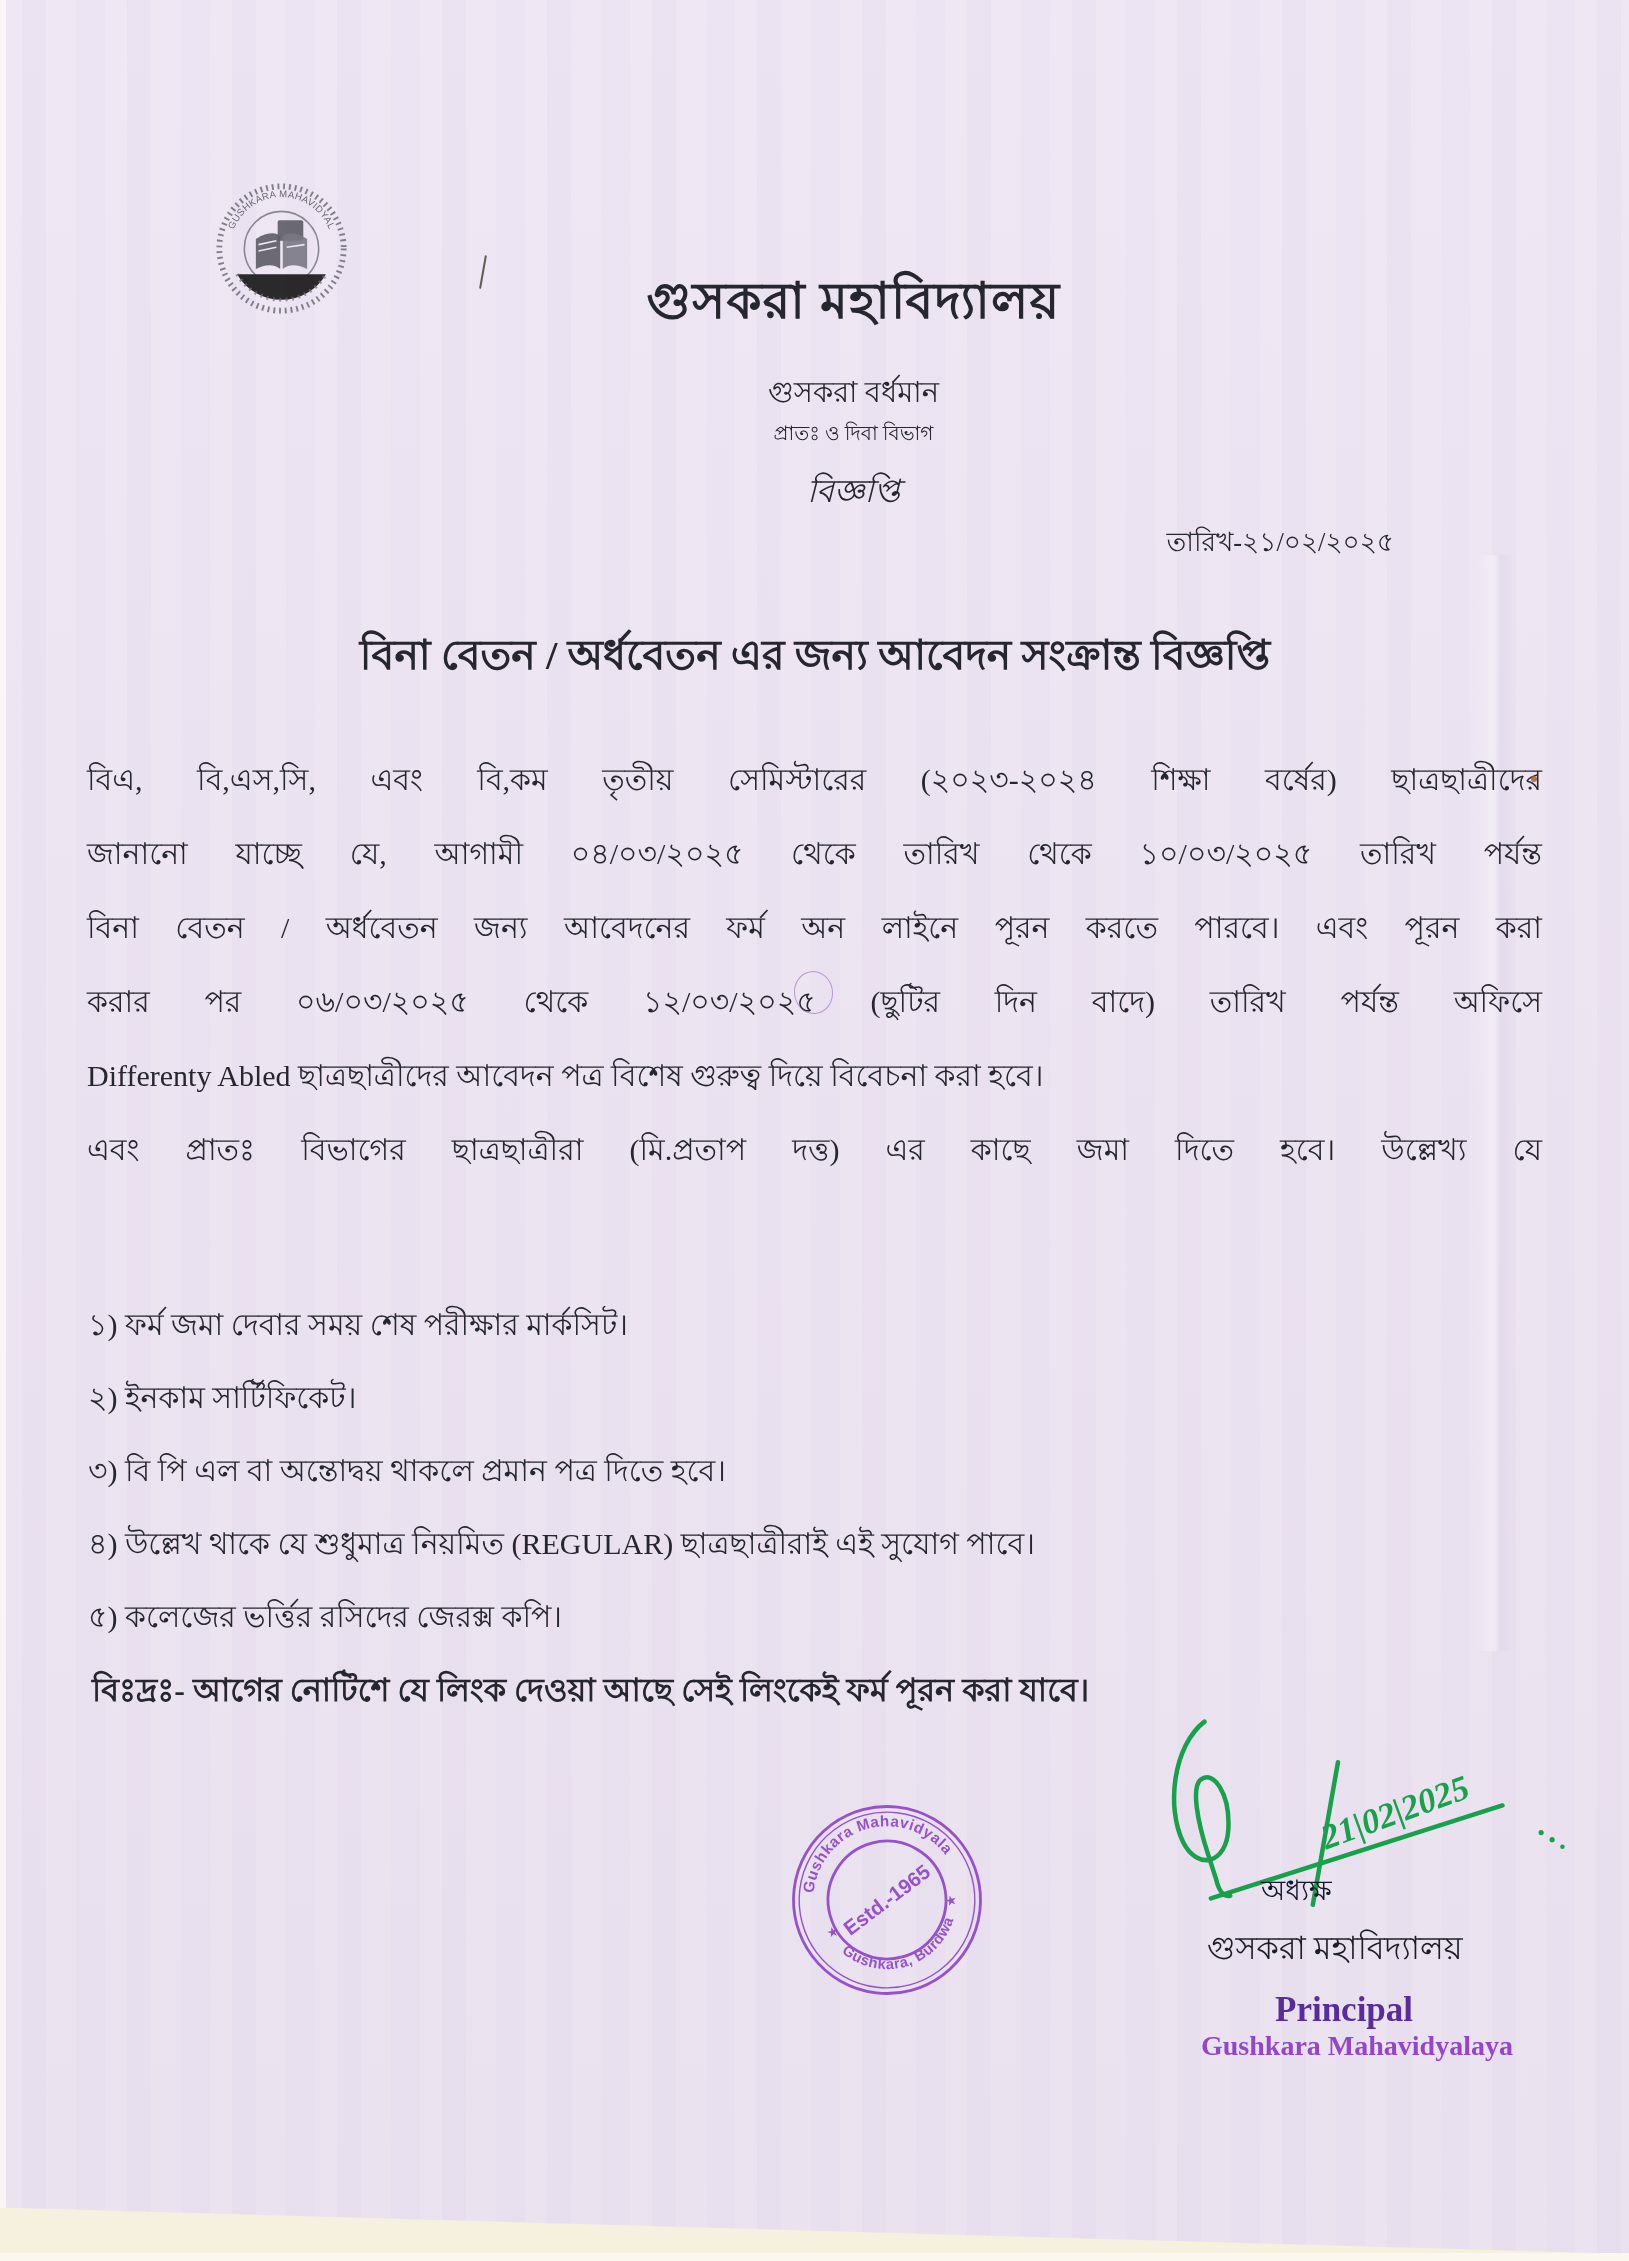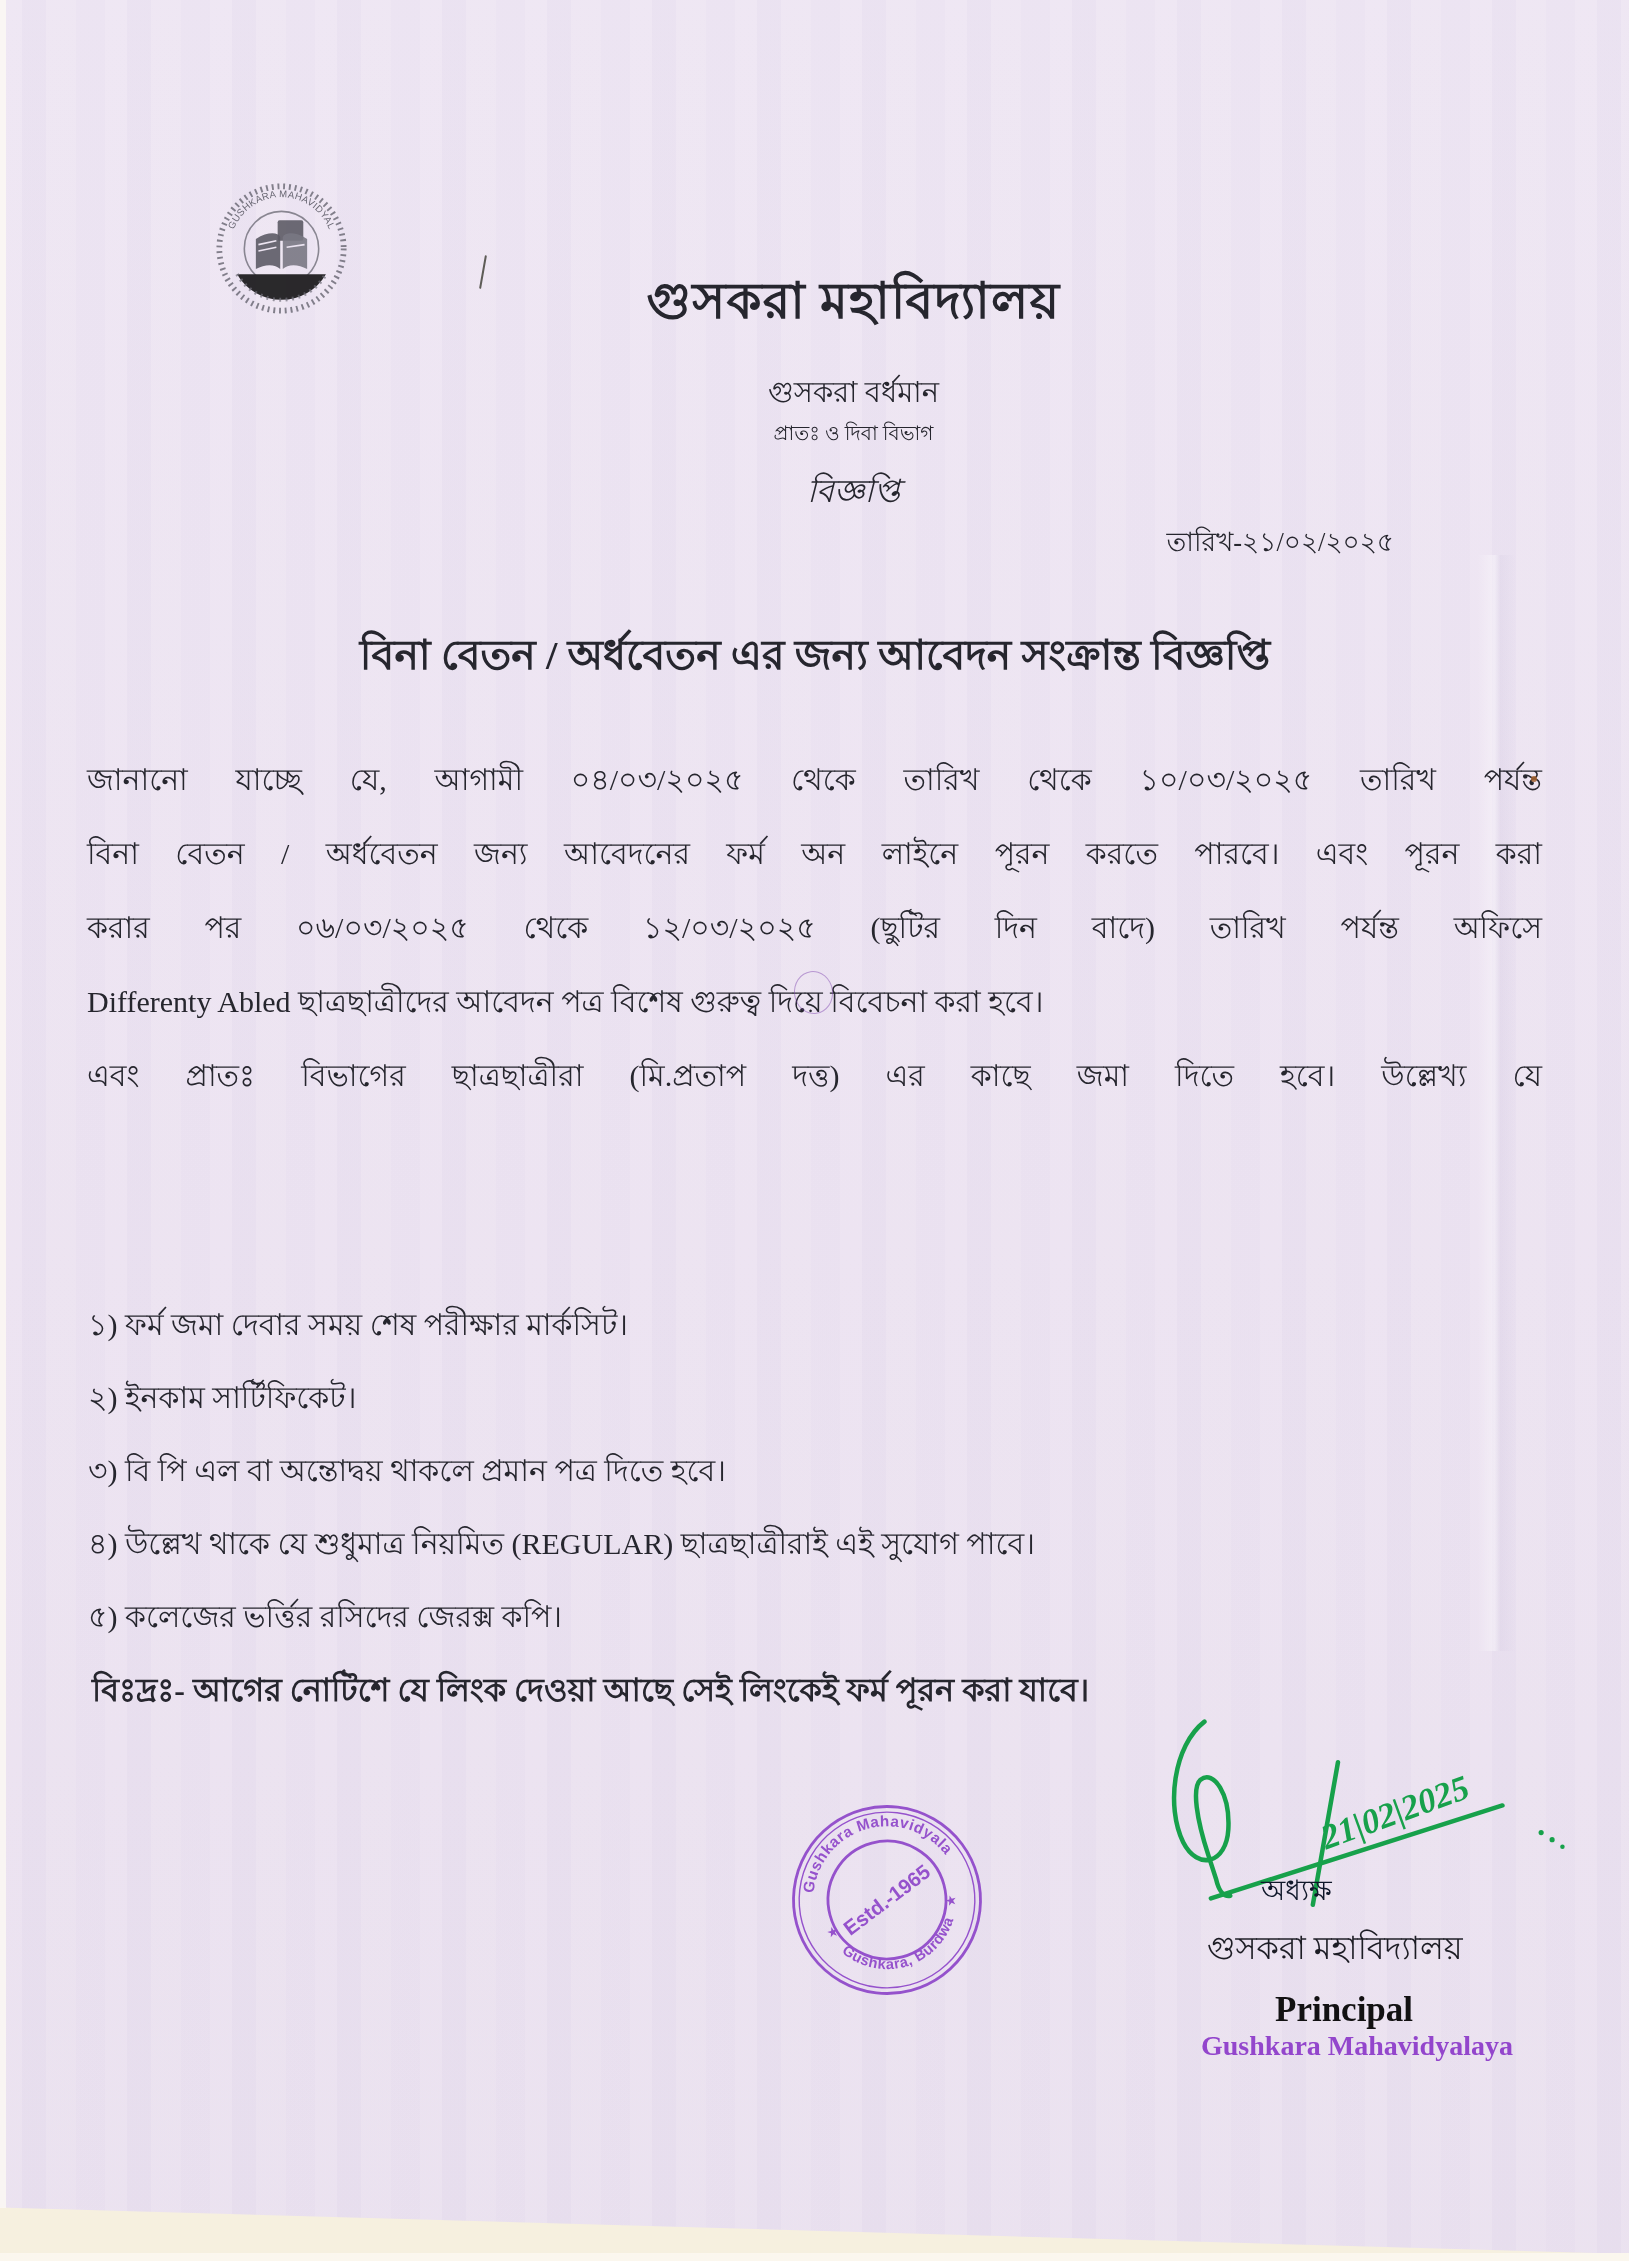--- a/index.html
+++ b/index.html
@@ -46,21 +46,21 @@
 
   .note-line{position:absolute;left:92px;top:1665px;font-size:32px;font-weight:bold;white-space:nowrap;text-align:right;}
 
   .logo-seal{position:absolute;left:211px;top:178px;width:141px;height:141px;opacity:.82;}
   .purple-stamp{position:absolute;left:785px;top:1798px;width:204px;height:204px;
     transform:rotate(-15deg);opacity:.88;}
   .signature{position:absolute;left:1154px;top:1710px;width:426px;height:258px;}
 
   .designation{position:absolute;left:1261px;top:1869px;font-size:28px;color:#0f172a;}
   .footer-college{position:absolute;left:1207px;top:1923px;font-size:32px;color:#1c1c24;white-space:nowrap;}
-  .principal-stamp-1{position:absolute;left:1275px;top:1990px;font-size:35px;font-weight:bold;color:#000000;opacity:.92;}
+  .principal-stamp-1{position:absolute;left:1275px;top:1990px;font-size:35px;font-weight:bold;color:#4c1d95;opacity:.92;}
   .principal-stamp-2{position:absolute;left:1201px;top:2030px;font-size:28px;font-weight:bold;color:#8a36c9;opacity:.9;white-space:nowrap;}
 
   .hair-mark{position:absolute;left:482px;top:255px;width:1.9px;height:34px;background:#3a3a30;
     border-radius:1.3px;transform:rotate(10deg);opacity:.8;}
   .speck{position:absolute;left:1531px;top:776px;width:5.8px;height:5.8px;border-radius:50%;background:#a5622e;opacity:.85;}
   .pen-circle{position:absolute;left:794px;top:971px;width:37px;height:41px;border:1.9px solid #7b3fae;
     border-radius:50%;opacity:.45;transform:rotate(-8deg);}
 </style>
 </head>
 <body>
@@ -96,20 +96,21 @@
 
   <div class="hdr-line college-title">গুসকরা মহাবিদ্যালয়</div>
   <div class="hdr-line college-sub">গুসকরা বর্ধমান</div>
   <div class="hdr-line college-sections">প্রাতঃ ও দিবা বিভাগ</div>
   <div class="hdr-line doc-type">বিজ্ঞপ্তি</div>
   <div class="date-line">তারিখ-২১/০২/২০২৫</div>
 
   <div class="main-heading">বিনা বেতন / অর্ধবেতন এর জন্য আবেদন সংক্রান্ত বিজ্ঞপ্তি</div>
 
   <div class="body-block">
+    <div class="body-line">বিএ, বি,এস,সি, এবং বি,কম তৃতীয় সেমিস্টারের (২০২৩-২০২৪ শিক্ষা বর্ষের) ছাত্রছাত্রীদের</div>
     <div class="body-line">জানানো যাচ্ছে যে, আগামী ০৪/০৩/২০২৫ থেকে তারিখ থেকে ১০/০৩/২০২৫ তারিখ পর্যন্ত</div>
     <div class="body-line">বিনা বেতন / অর্ধবেতন জন্য আবেদনের ফর্ম অন লাইনে পূরন করতে পারবে। এবং পূরন করা</div>
     <div class="body-line">করার পর ০৬/০৩/২০২৫ থেকে ১২/০৩/২০২৫ (ছুটির দিন বাদে) তারিখ পর্যন্ত  অফিসে</div>
     <div class="body-line last">Differenty Abled ছাত্রছাত্রীদের আবেদন পত্র বিশেষ গুরুত্ব দিয়ে বিবেচনা করা হবে।</div>
     <div class="body-line">এবং প্রাতঃ বিভাগের ছাত্রছাত্রীরা (মি.প্রতাপ দত্ত) এর কাছে  জমা  দিতে হবে।  উল্লেখ্য যে</div>
   </div>
 
   <div class="list-block">
     <div class="list-item">১) ফর্ম জমা দেবার সময় শেষ পরীক্ষার মার্কসিট।</div>
     <div class="list-item">২) ইনকাম সার্টিফিকেট।</div>

